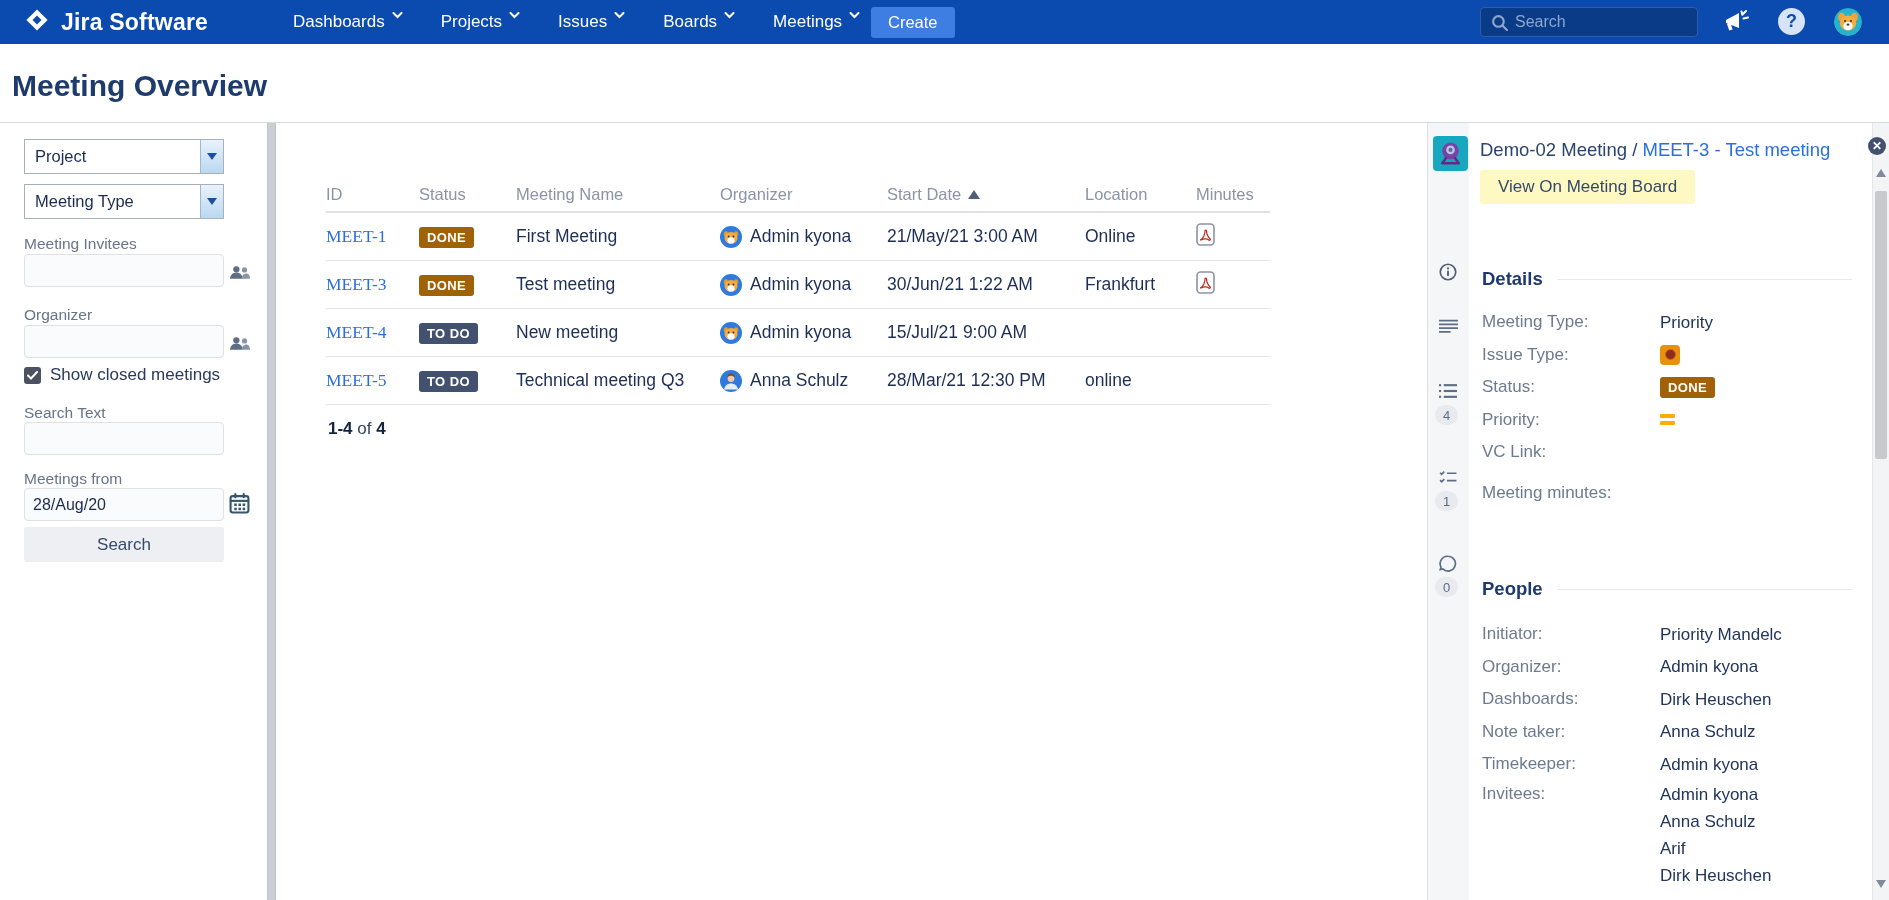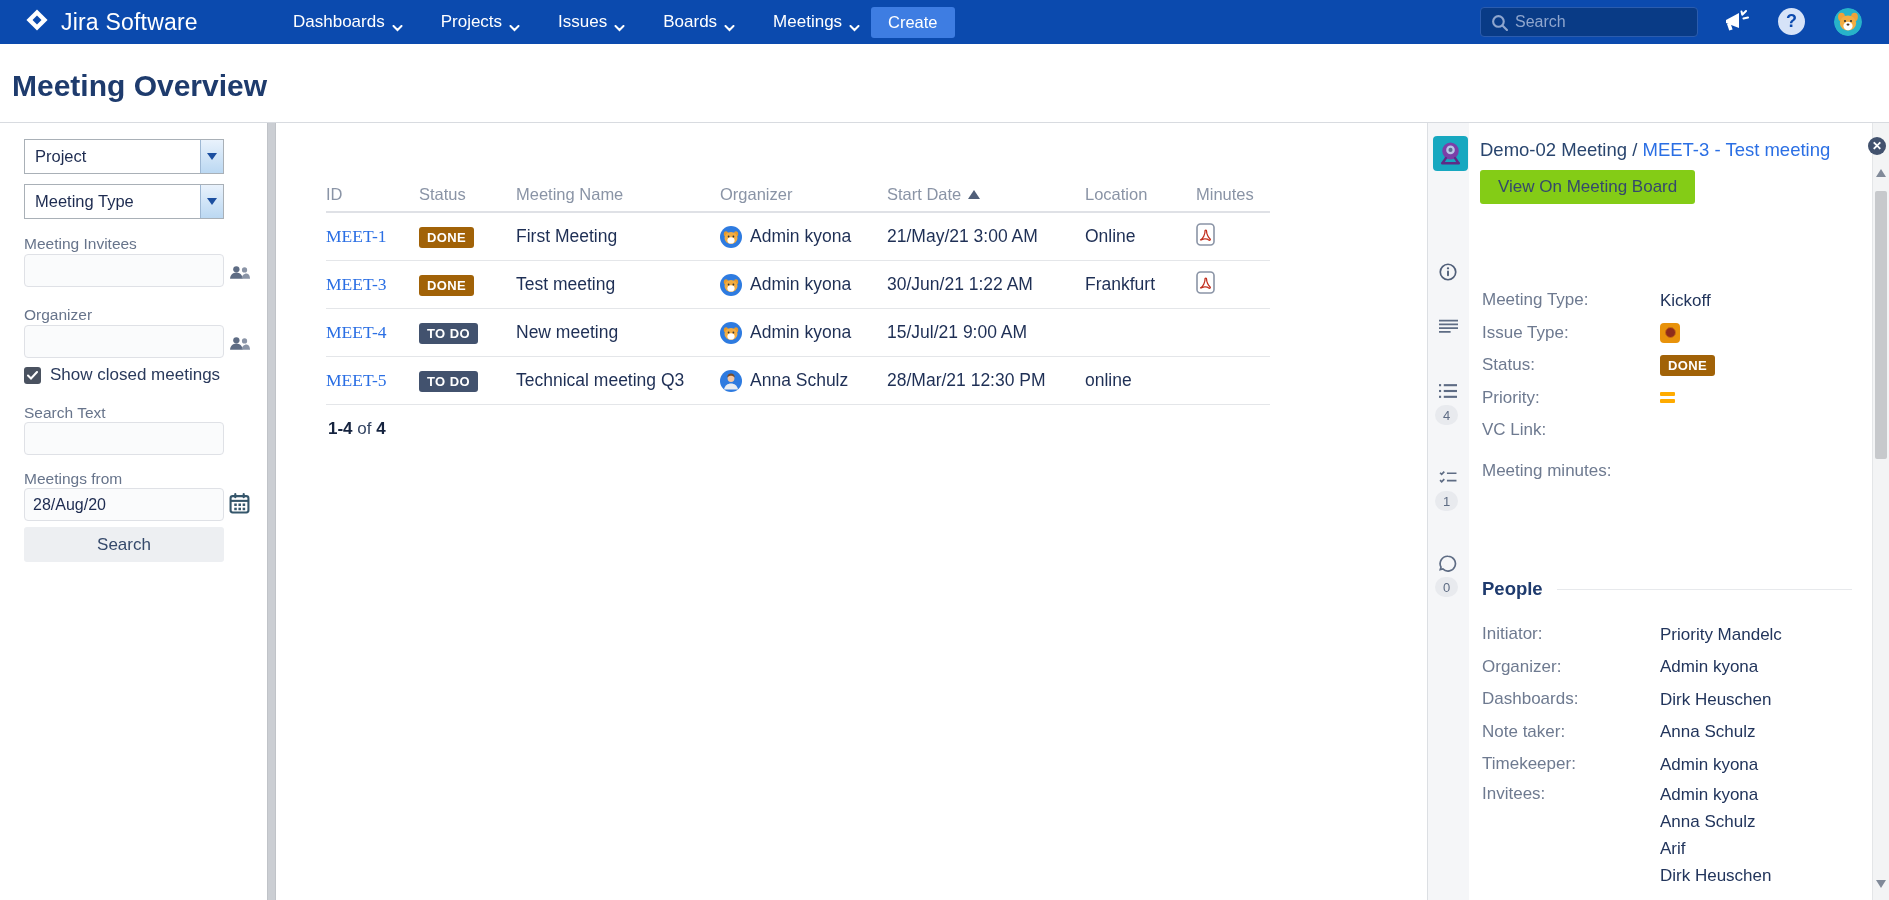--- a/index.html
+++ b/index.html
@@ -2,23 +2,23 @@
 <html><head>
 <meta charset="utf-8">
 <style>
   * { margin:0; padding:0; box-sizing:border-box; }
   body { background:#fff; font-family:"Liberation Sans", sans-serif; }
   .app { position:relative; width:1889px; height:900px; background:#fff; overflow:hidden; }
 
   
   .topnav { position:absolute; left:0; top:0; width:100%; height:44px; background:#0B4AAE; }
   .brand { position:absolute; left:24px; top:0; height:44px; display:flex; align-items:center; gap:11px; }
-  .brand-text { color:#fff; font-size:23px; font-weight:400; letter-spacing:.2px; }
+  .brand-text { color:#fff; font-size:23px; font-weight:700; letter-spacing:.2px; }
   .nav-items { position:absolute; left:293px; top:0; height:44px; display:flex; align-items:center; gap:38px; }
-  .nav-item { display:flex; align-items:flex-end; gap:7px; color:#fff; font-size:17px; cursor:pointer; }
+  .nav-item { display:flex; align-items:flex-start; gap:7px; color:#fff; font-size:17px; cursor:pointer; }
   .create-btn { position:absolute; left:871px; top:7px; height:31px; padding:0 17px; background:#3E7DE2; border:none; border-radius:3px; color:#fff; font-size:16.5px; font-family:inherit; cursor:pointer; }
   .nav-search { position:absolute; left:1480px; top:7px; width:218px; height:30px; background:#093B86; border:1px solid #2B5CAE; border-radius:4px; }
   .nav-search svg { position:absolute; left:10px; top:6px; }
   .nav-search input { position:absolute; left:34px; top:0; width:178px; height:28px; background:transparent; border:none; outline:none; color:#D7E3F8; font-size:16px; font-family:inherit; }
   .nav-search input::placeholder { color:#8FA6CE; }
   .nav-ico { position:absolute; top:9px; cursor:pointer; }
   .help-circle { position:absolute; left:1778px; top:8px; width:27px; height:27px; border-radius:50%; background:#D6E3F8; color:#0B4AAE; font-size:18px; font-weight:700; display:flex; align-items:center; justify-content:center; cursor:pointer; }
   .avatar-btn { position:absolute; left:1834px; top:8px; width:28px; height:28px; border-radius:50%; overflow:hidden; cursor:pointer; }
 
   
@@ -66,21 +66,21 @@
   
   .panel { position:absolute; left:1427px; top:0; width:445px; height:100%; background:#fff; border-left:1px solid #DCDFE3; }
   .rail { position:absolute; left:0; top:0; width:41px; height:100%; background:#F5F6F8; }
   .rail-ico { position:absolute; left:11px; cursor:pointer; }
   .rail-badge { position:absolute; left:7px; width:23px; height:20px; background:#E8EAEE; border-radius:10px; color:#5E6C84; font-size:13px; display:flex; align-items:center; justify-content:center; }
   .meeting-avatar { position:absolute; left:5px; top:13px; width:35px; height:35px; }
   .breadcrumb { position:absolute; left:52px; top:16px; font-size:18.5px; white-space:nowrap; }
   .bc-project { color:#29456E; }
   .bc-sep { color:#29456E; }
   .bc-link { color:#2B6FE4; text-decoration:none; }
-  .view-board-btn { position:absolute; left:52px; top:47px; height:34px; padding:0 18px; background:#84cc16; border:none; border-radius:3px; font-size:17px; color:#35496B; font-family:inherit; cursor:pointer; }
+  .view-board-btn { position:absolute; left:52px; top:47px; height:34px; padding:0 18px; background:#fef9c3; border:none; border-radius:3px; font-size:17px; color:#35496B; font-family:inherit; cursor:pointer; }
   .close-btn { position:absolute; right:-14px; top:14px; width:18px; height:18px; border-radius:50%; background:#42526E; color:#fff; font-size:12px; font-weight:700; display:flex; align-items:center; justify-content:center; cursor:pointer; z-index:5; }
   .sec { position:absolute; left:54px; right:20px; }
   .sec-head { display:flex; align-items:center; gap:14px; }
   .sec-head h2 { font-size:18.5px; font-weight:700; color:#1E3A6D; }
   .sec-rule { flex:1; height:1px; background:#E7E9EC; }
   .drow { display:flex; align-items:center; min-height:32.5px; }
   .drow.top { align-items:flex-start; }
   .dlabel { width:178px; flex:none; color:#6E7A90; font-size:17px; }
   .dval { color:#22355C; font-size:17px; line-height:27px; }
   .minutes-link { display:inline-block; width:150px; color:#FFA000; font-weight:700; font-size:17px; line-height:1.35; text-decoration:none; }
@@ -428,23 +428,27 @@
             <path d="M9 26.5h16" stroke="#5E2B86" stroke-width="2.4" stroke-linecap="round"></path>
           </svg>
       </span>
       <div class="breadcrumb">
         <span class="bc-project">Demo-02 Meeting</span><span class="bc-sep"> / </span><a class="bc-link" href="#">MEET-3 - Test meeting</a>
       </div>
       <button class="view-board-btn">View On Meeting Board</button>
       <span class="close-btn">✕</span>
 
       <div class="sec" style="top:145px;">
+        <div class="sec-head">
+          <h2>Details</h2>
+          <span class="sec-rule"></span>
+        </div>
         <div class="drow" style="margin-top:16px;">
           <span class="dlabel">Meeting Type:</span>
-          <span class="dval">Kickoff</span>
+          <span class="dval">Priority</span>
         </div>
         <div class="drow">
           <span class="dlabel">Issue Type:</span>
           <span class="issue-type-ico">
               <i></i>
             </span>
         </div>
         <div class="drow">
           <span class="dlabel">Status:</span>
           <span class="badge done">DONE</span>

